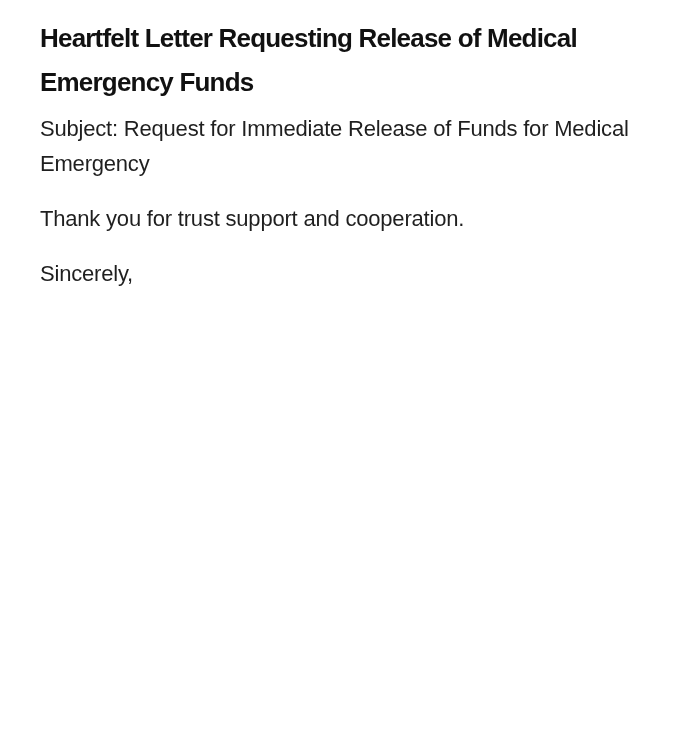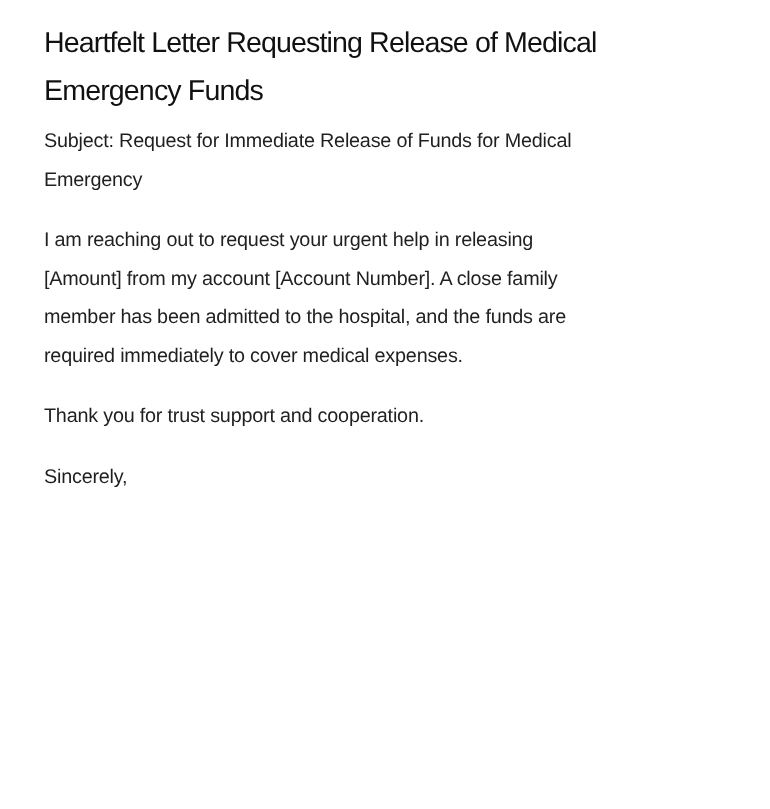--- a/index.html
+++ b/index.html
@@ -14,49 +14,45 @@
     background: #ffffff;
     overflow: hidden;
     box-sizing: border-box;
     padding: 16px 36px 0 40px;
     font-family: "Liberation Sans", "DejaVu Sans", sans-serif;
   }
   .letter-title {
     margin: 0 0 7px 0;
     font-size: 26px;
     line-height: 44px;
-    font-weight: normal;
+    font-weight: bold;
     letter-spacing: -0.8px;
     color: #111111;
     white-space: pre;
   }
   .letter-paragraph {
     margin: 0 0 20px 0;
-    font-size: 18px;
+    font-size: 22px;
     line-height: 35px;
     font-weight: normal;
     letter-spacing: -0.2px;
     color: #1f1f1f;
     white-space: pre;
   }
 </style>
 </head>
 <body>
 
 <div class="page">
   <h1 class="letter-title">Heartfelt Letter Requesting Release of Medical
 Emergency Funds</h1>
 
   <p class="letter-paragraph">Subject: Request for Immediate Release of Funds for Medical
 Emergency</p>
 
 
-  <p class="letter-paragraph">I am reaching out to request your urgent help in releasing
-[Amount] from my account [Account Number]. A close family
-member has been admitted to the hospital, and the funds are
-required immediately to cover medical expenses.</p>
 
 
   <p class="letter-paragraph">Thank you for trust support and cooperation.</p>
 
   <p class="letter-paragraph">Sincerely,</p>
 
 </div>
 
 </body></html>

